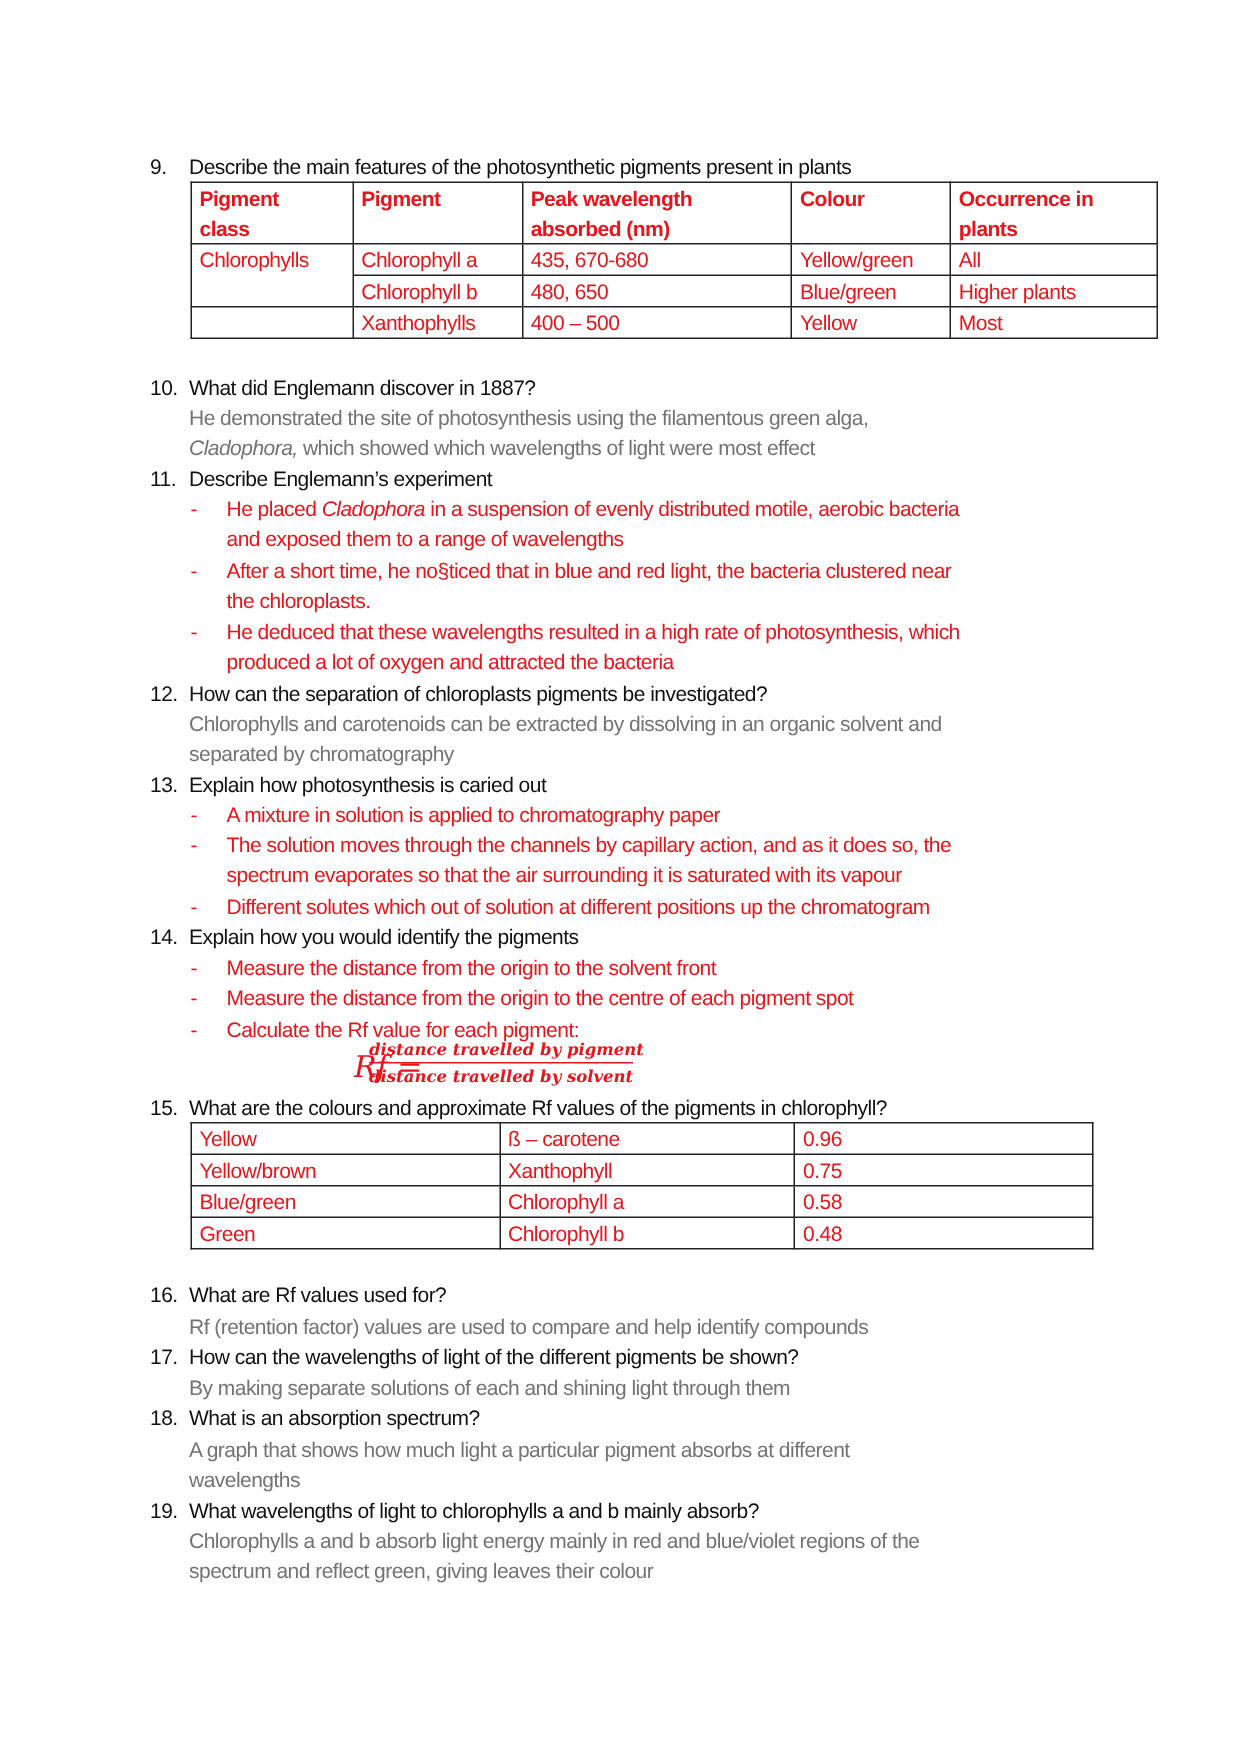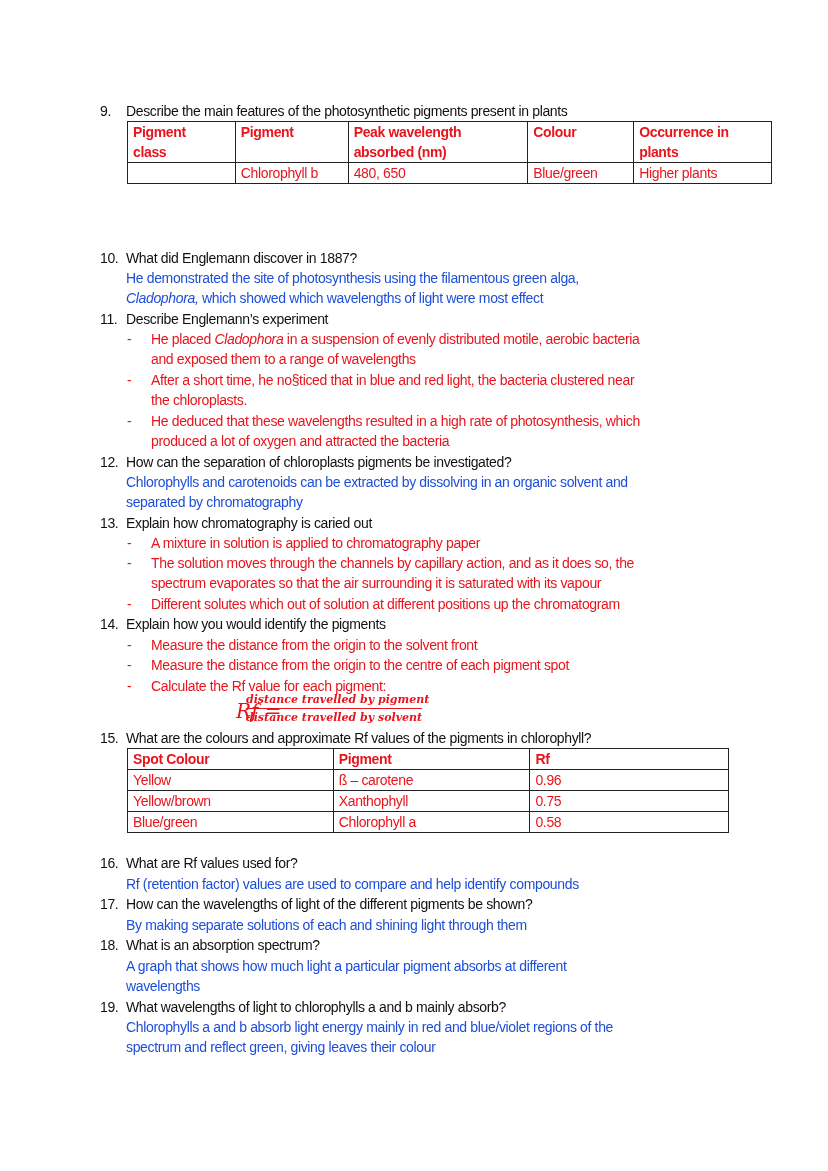--- a/index.html
+++ b/index.html
@@ -3,21 +3,21 @@
 <meta charset="utf-8">
 <style>
   html, body { margin:0; padding:0; background:#ffffff; }
   body { width:828px; height:1171px; position:relative; overflow:hidden;
          font-family:"Liberation Sans", sans-serif; color:#111; }
   .page { position:absolute; left:0; top:0; width:828px; height:1171px; }
   .line { position:absolute; left:0; font-size:14px; line-height:20px; height:20px; white-space:nowrap;
           letter-spacing:-0.35px; }
   .q-num { position:absolute; left:100px; }
   .q-text { position:absolute; left:126px; }
-  .ans-line { position:absolute; left:126px; color:#1d4ed8; }
+  .ans-line { position:absolute; left:126px; color:#737373; }
   .dash { position:absolute; left:127px; color:#e8141c; }
   .bul { position:absolute; left:151px; color:#e8141c; }
   .ital { font-style:italic; }
   table { position:absolute; border-collapse:collapse; font-size:14px; letter-spacing:-0.35px; color:#e8141c; }
   td, th { border:1px solid #222; padding:0 5px; text-align:left; vertical-align:top; line-height:20px; font-weight:normal; }
   th { font-weight:bold; }
   .formula { position:absolute; left:200px; top:693px; color:#e8141c; font-family:"DejaVu Serif", serif; font-style:italic; }
   .formula .lhs { position:absolute; left:0; top:6px; font-size:20px; white-space:nowrap;margin-left:36px; }
   .formula .frac { position:absolute; left:46px; top:0; width:176px; text-align:center; font-size:11px; font-weight:bold; }
   .formula .num { display:block; line-height:14px; white-space:nowrap; }
@@ -43,26 +43,40 @@
       </colgroup>
     <tbody>
         <tr>
       <th><span>Pigment</span><br><span>class</span></th>
       <th><span>Pigment</span></th>
       <th><span>Peak wavelength</span><br><span>absorbed (nm)</span></th>
       <th><span>Colour</span></th>
       <th><span>Occurrence in</span><br><span>plants</span></th>
     </tr>
     <tr>
+      <td style="border-bottom:none">Chlorophylls</td>
+      <td>Chlorophyll a</td>
+      <td>435, 670-680</td>
+      <td>Yellow/green</td>
+      <td>All</td>
+    </tr>
+    <tr>
       <td style="border-top:none"></td>
       <td>Chlorophyll b</td>
       <td>480, 650</td>
       <td>Blue/green</td>
       <td>Higher plants</td>
     </tr>
+    <tr>
+      <td style="border-top:none"></td>
+      <td>Xanthophylls</td>
+      <td>400 – 500</td>
+      <td>Yellow</td>
+      <td>Most</td>
+    </tr>
   </tbody>
     </table>
 
   <div class="line" style="top:248px">
     <span class="q-num">10.</span>
     <span class="q-text">What did Englemann discover in 1887?</span>
   </div>
   <div class="line" style="top:268px">
     <span class="ans-line">He demonstrated the site of photosynthesis using the filamentous green alga,</span>
   </div>
@@ -102,21 +116,21 @@
   </div>
   <div class="line" style="top:472px">
     <span class="ans-line">Chlorophylls and carotenoids can be extracted by dissolving in an organic solvent and</span>
   </div>
   <div class="line" style="top:492px">
     <span class="ans-line">separated by chromatography</span>
   </div>
 
   <div class="line" style="top:513px">
     <span class="q-num">13.</span>
-    <span class="q-text">Explain how chromatography is caried out</span>
+    <span class="q-text">Explain how photosynthesis is caried out</span>
   </div>
   <div class="line" style="top:533px">
     <span class="dash">-</span>
     <span class="bul">A mixture in solution is applied to chromatography paper</span>
   </div>
   <div class="line" style="top:553px">
     <span class="dash">-</span>
     <span class="bul">The solution moves through the channels by capillary action, and as it does so, the</span>
   </div>
   <div class="line" style="top:573px">
@@ -156,40 +170,40 @@
     <span class="q-num">15.</span>
     <span class="q-text">What are the colours and approximate Rf values of the pigments in chlorophyll?</span>
   </div>
   <table style="left:127px; top:748px; width:602px;">
     <colgroup>
         <col style="width:206px">
         <col style="width:197px">
         <col style="width:199px">
       </colgroup>
     <tbody>
-        <tr>
-      <th>Spot Colour</th>
-      <th>Pigment</th>
-      <th>Rf</th>
-    </tr>
     <tr>
       <td>Yellow</td>
       <td>ß – carotene</td>
       <td>0.96</td>
     </tr>
     <tr>
       <td>Yellow/brown</td>
       <td>Xanthophyll</td>
       <td>0.75</td>
     </tr>
     <tr>
       <td>Blue/green</td>
       <td>Chlorophyll a</td>
       <td>0.58</td>
     </tr>
+    <tr>
+      <td>Green</td>
+      <td>Chlorophyll b</td>
+      <td>0.48</td>
+    </tr>
   </tbody>
     </table>
 
   <div class="line" style="top:853px">
     <span class="q-num">16.</span>
     <span class="q-text">What are Rf values used for?</span>
   </div>
   <div class="line" style="top:874px">
     <span class="ans-line">Rf (retention factor) values are used to compare and help identify compounds</span>
   </div>

